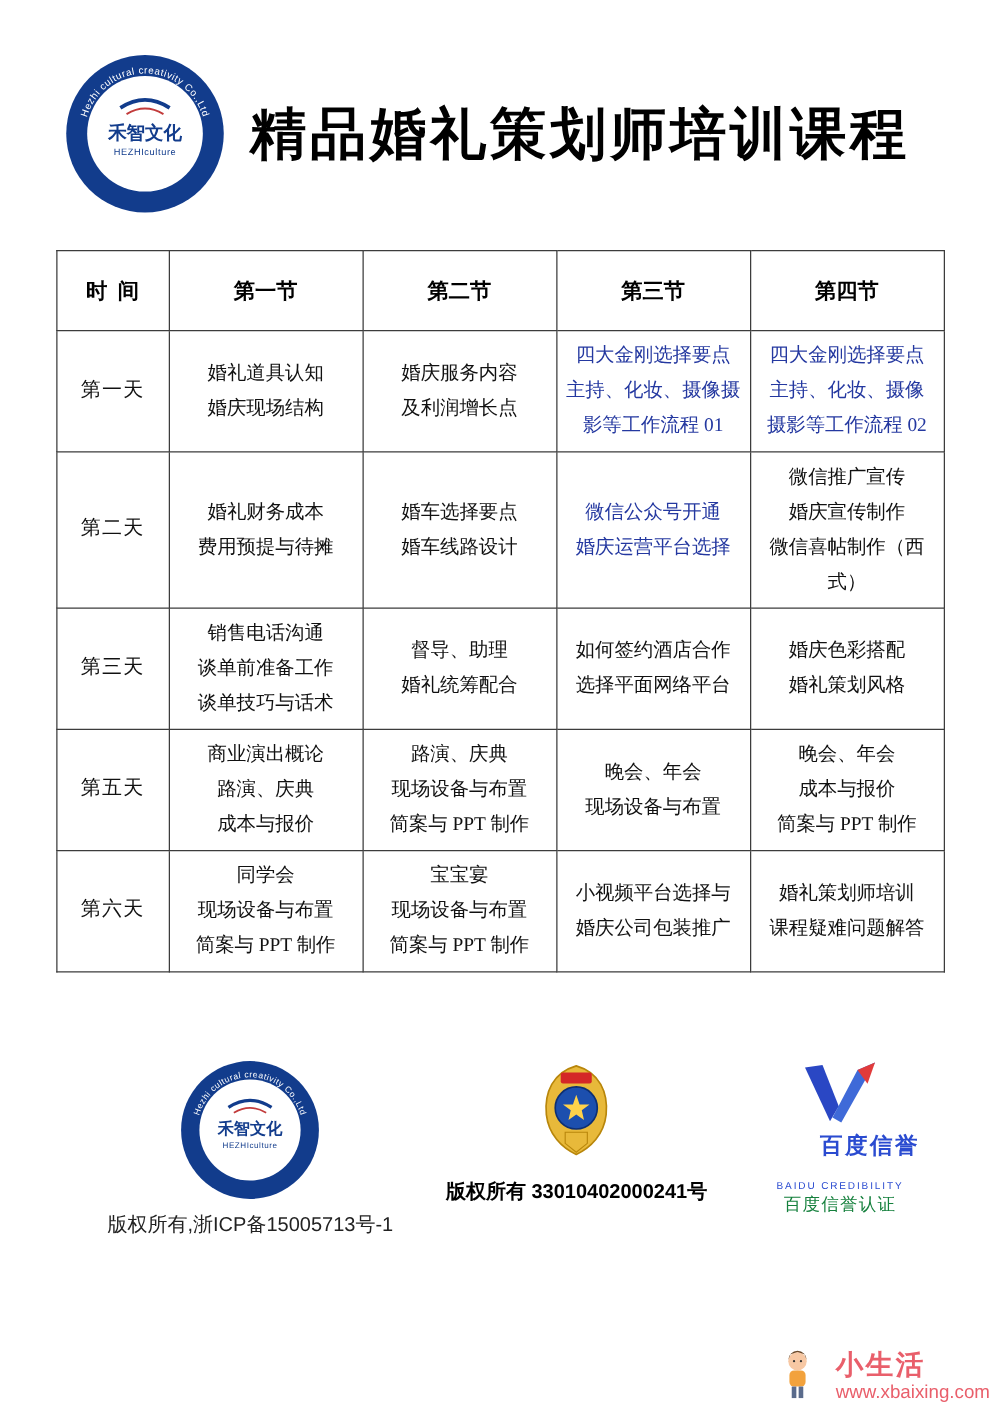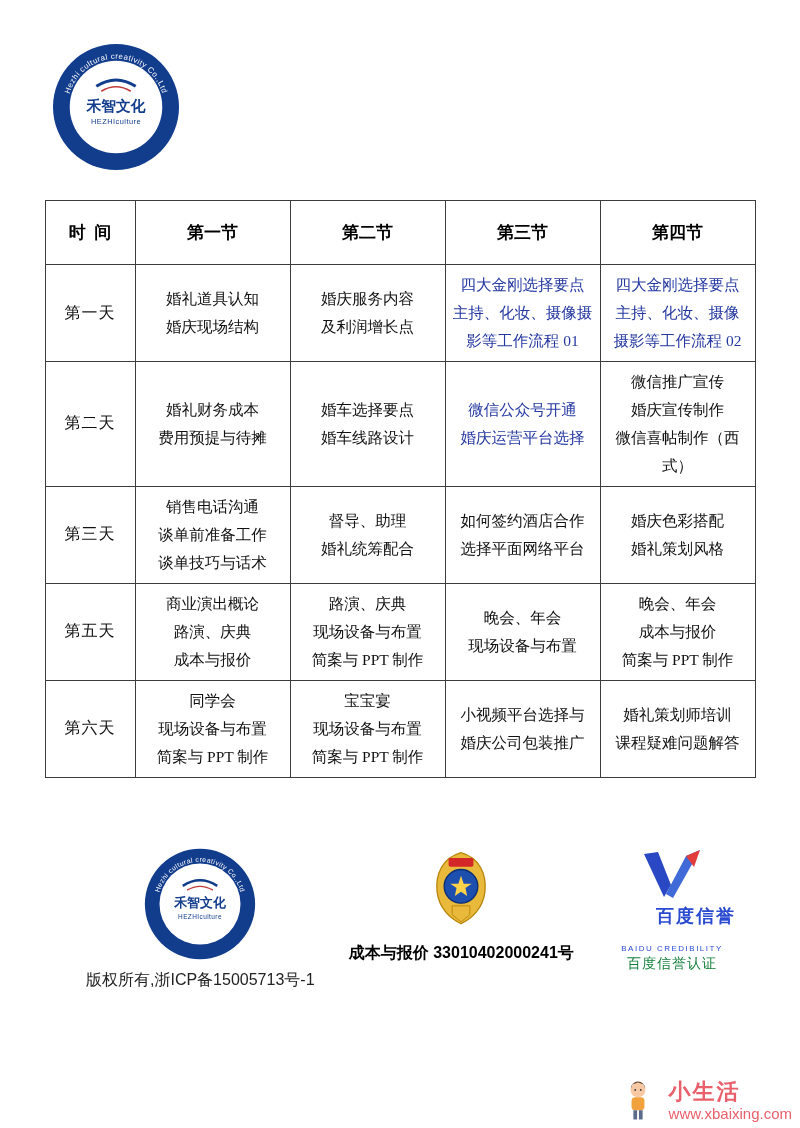--- a/index.html
+++ b/index.html
@@ -49,21 +49,21 @@
   .f-left .logo-svg { width:112px; height:112px; }
   .copyright { margin-top:10px; font-size:16px; color:#222; }
   .badge-svg { width:62px; height:82px; display:block; }
   .police-text { margin-top:13px; font-size:16px; font-weight:bold; color:#000; }
   .baidu-svg { width:64px; height:52px; display:block; }
   .baidu-title { color:#2a4bd0; font-size:18px; font-weight:bold; letter-spacing:2px; margin-top:4px;margin-left:48px; }
   .baidu-sub { color:#2a4bd0; font-size:8px; letter-spacing:1.5px; margin-top:16px; }
   .baidu-caption { font-size:14px; margin-top:2px; color:#15803d; letter-spacing:1px; }
 
   
-  .watermark { position:absolute; right:8px; bottom:6px; display:flex; align-items:center; gap:19px; }
+  .watermark { position:absolute; right:8px; bottom:6px; display:flex; align-items:flex-start; gap:19px; }
   .mascot-svg { width:24px; height:42px; display:block; }
   .wm-text { display:flex; flex-direction:column; line-height:1.15; }
   .wm-name { font-size:22px; font-weight:bold; color:#e95f6b; letter-spacing:2px; }
   .wm-url { font-size:15px; color:#e95f6b; }
 </style>
 </head>
 <body>
 
 <div class="page">
 
@@ -75,20 +75,21 @@
         <path id="arcT1" d="M 16,65 A 49,49 0 0 1 114,65" fill="none"></path>
         <path id="arcB1" d="M 20,65 A 45,45 0 0 0 110,65" fill="none"></path>
         <text class="ring-en"><textPath href="#arcT1" startOffset="50%" text-anchor="middle">Hezhi cultural creativity Co.,Ltd</textPath></text>
         <text class="ring-cn"><textPath href="#arcB1" startOffset="50%" text-anchor="middle">禾智主持主播策划培训机构</textPath></text>
         <path d="M 45,44 Q 65,31 85,44" stroke="#123c8c" fill="none" stroke-width="3"></path>
         <path d="M 50,49 Q 65,40 80,49" stroke="#c23b3b" fill="none" stroke-width="1.6"></path>
         <text x="65" y="69" class="logo-cn-text" text-anchor="middle">禾智文化</text>
         <text x="65" y="82" class="logo-en-text" text-anchor="middle">HEZHIculture</text>
       </svg>
     </div>
+    <h1 class="title">精品婚礼策划师培训课程</h1>
   </div>
 
   <table class="course-table">
     <colgroup>
       <col class="c-time">
         <col class="c-sec">
         <col class="c-sec">
         <col class="c-sec">
         <col class="c-sec">
     </colgroup>
@@ -159,21 +160,21 @@
     </div>
 
     <div class="f-col">
       <svg class="badge-svg" viewBox="0 0 70 90">
         <path d="M35,4 C14,10 6,28 8,48 C10,66 22,78 35,84 C48,78 60,66 62,48 C64,28 56,10 35,4 Z" fill="#e8b93a" stroke="#b8860b" stroke-width="1.5"></path>
         <rect x="21" y="10" width="28" height="10" rx="2" fill="#d42727"></rect>
         <circle cx="35" cy="42" r="19" fill="#1c4fae" stroke="#0d2f73" stroke-width="1.5"></circle>
         <polygon points="35,30 38,39 47,39 40,44 42,53 35,48 28,53 30,44 23,39 32,39" fill="#ffd24a"></polygon>
         <path d="M25,64 h20 v10 l-10,8 l-10,-8 Z" fill="#e8b93a" stroke="#b8860b"></path>
       </svg>
-      <div class="police-text">成本与报价 33010402000241号</div>
+      <div class="police-text">版权所有 33010402000241号</div>
     </div>
 
     <div class="f-col">
       <svg class="baidu-svg" viewBox="0 0 64 52">
         <polygon points="4,6 18,4 31,37 24,49" fill="#2a47c4"></polygon>
         <polygon points="60,2 46,8 26,46 33,50" fill="#3f6ad8"></polygon>
         <polygon points="46,8 60,2 54,19" fill="#e13b3b"></polygon>
       </svg>
       <div class="baidu-title">百度信誉</div>
       <div class="baidu-sub">BAIDU CREDIBILITY</div>

